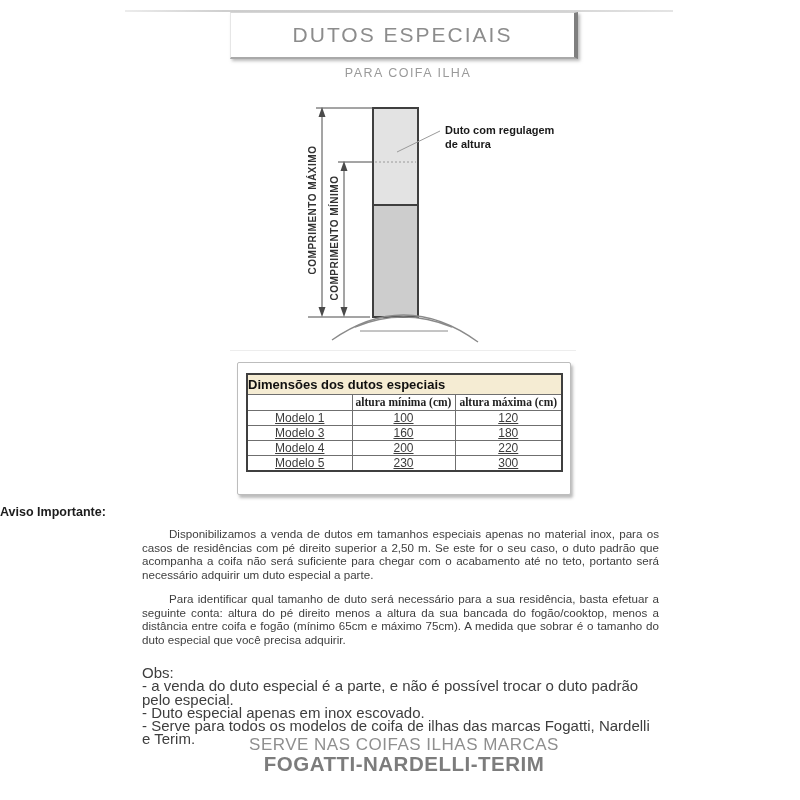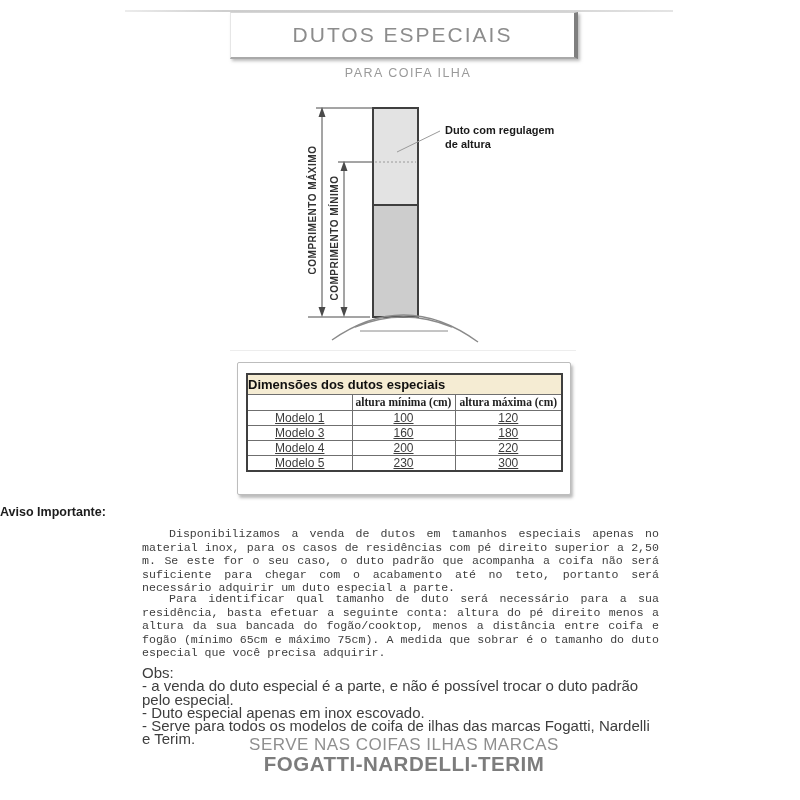--- a/index.html
+++ b/index.html
@@ -45,21 +45,21 @@
   }
   th.t-head { font-weight:bold; font-size:11.5px; height:16px; text-align:center; color:#222;font-family:Liberation Serif, serif; }
   td.t-cell { font-size:12px; height:15px; text-align:center; color:#3c3c3c;text-decoration:underline; }
   .aviso-heading {
     position:absolute; left:0; top:505px; width:800px; text-align:left;
     font-weight:bold; font-size:12.5px; color:#1c1c1c;
   }
   .para {
     position:absolute; left:142px; width:517px;
     font-size:11.6px; line-height:13.5px; color:#3e3e3e;
-    text-align:justify; text-indent:27px;font-family:Liberation Mono, monospace;
+    text-align:justify; text-indent:27px;
   }
   .para-1 { top:527px; }
   .para-2 { top:592px; }
   .obs-block {
     position:absolute; left:142px; top:666px; width:517px;
     font-size:15px; line-height:13.3px; color:#3e3e3e;
   }
   .footer-note {
     position:absolute; left:4px; top:735px; width:800px; text-align:center;
     font-size:17px; letter-spacing:.5px; color:#8f8f8f;

